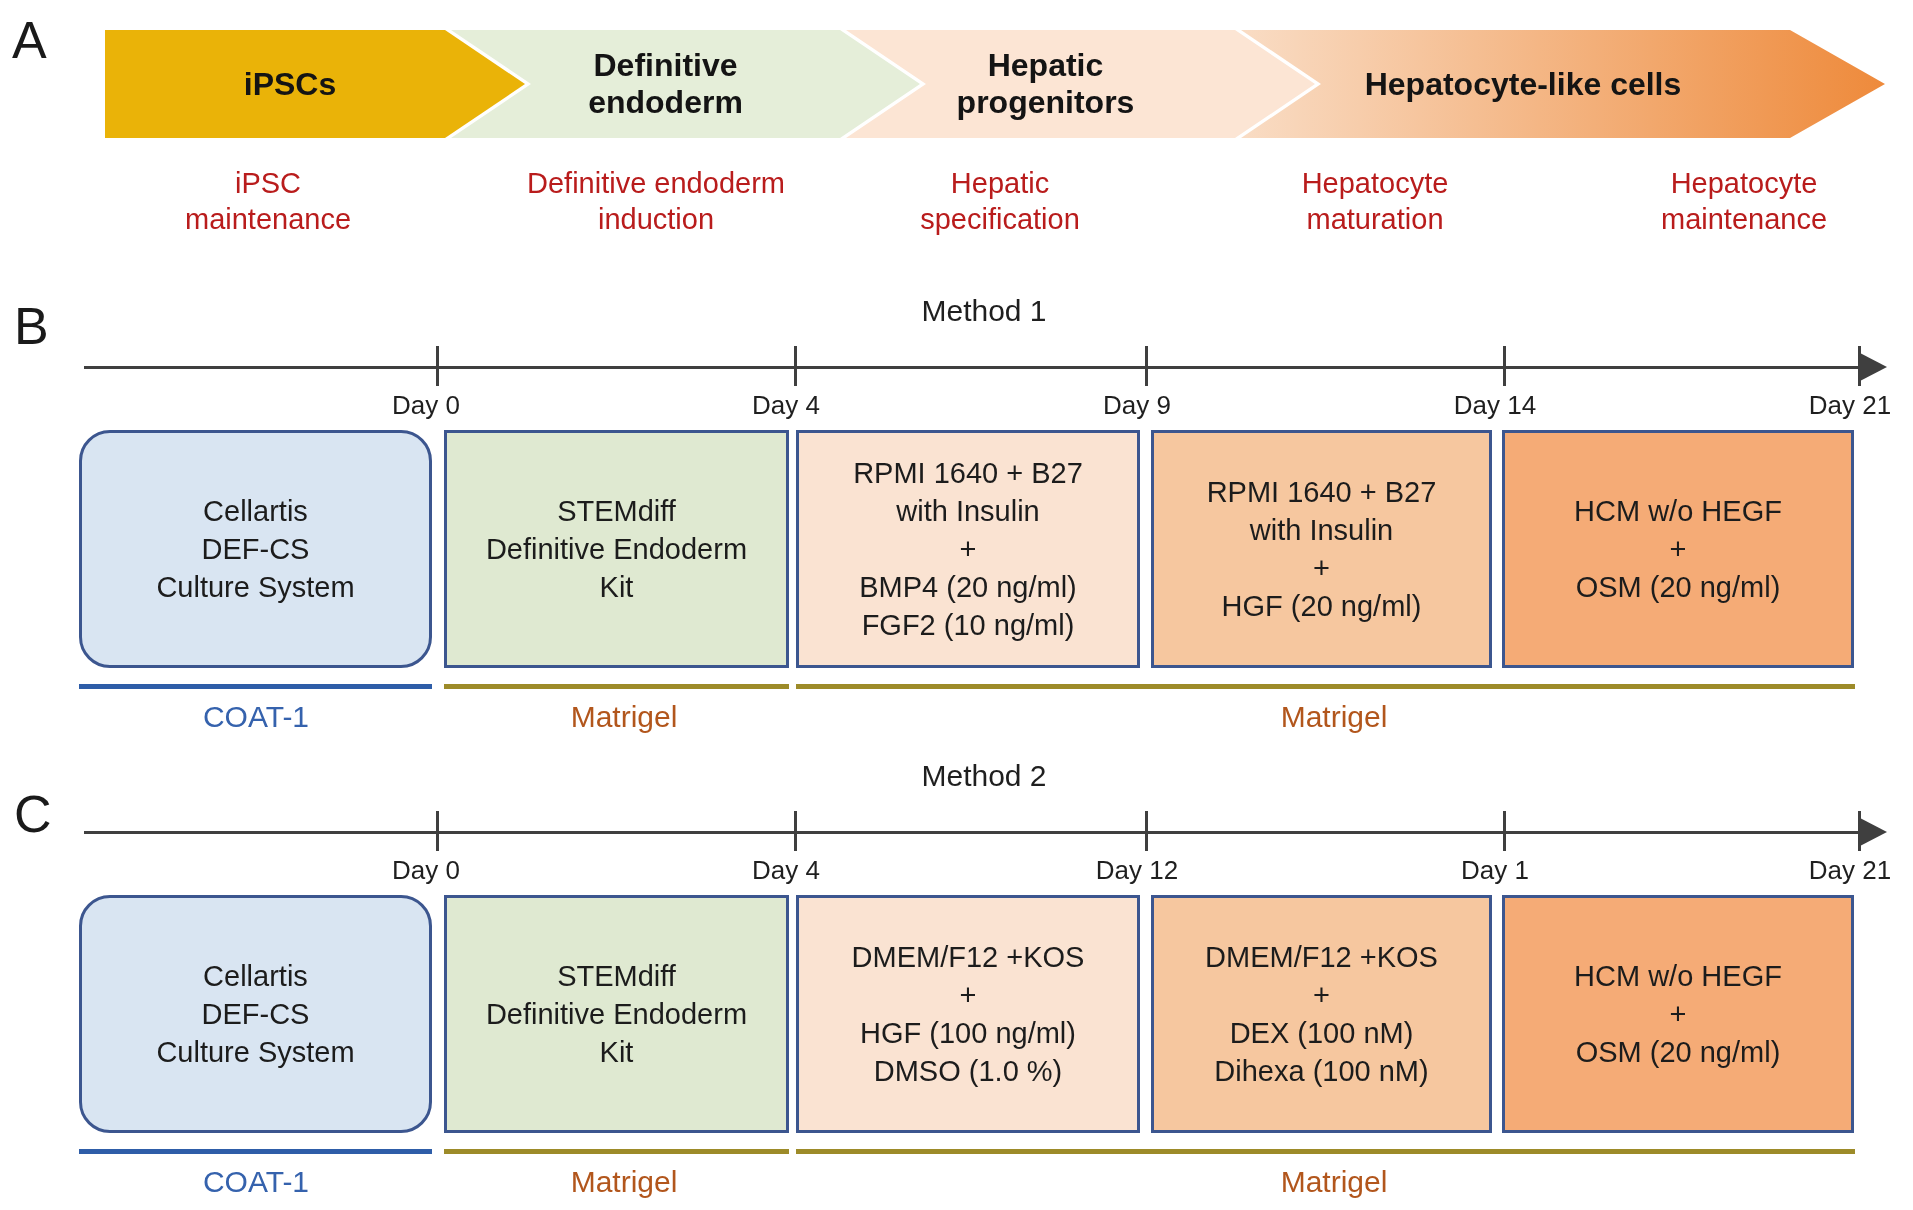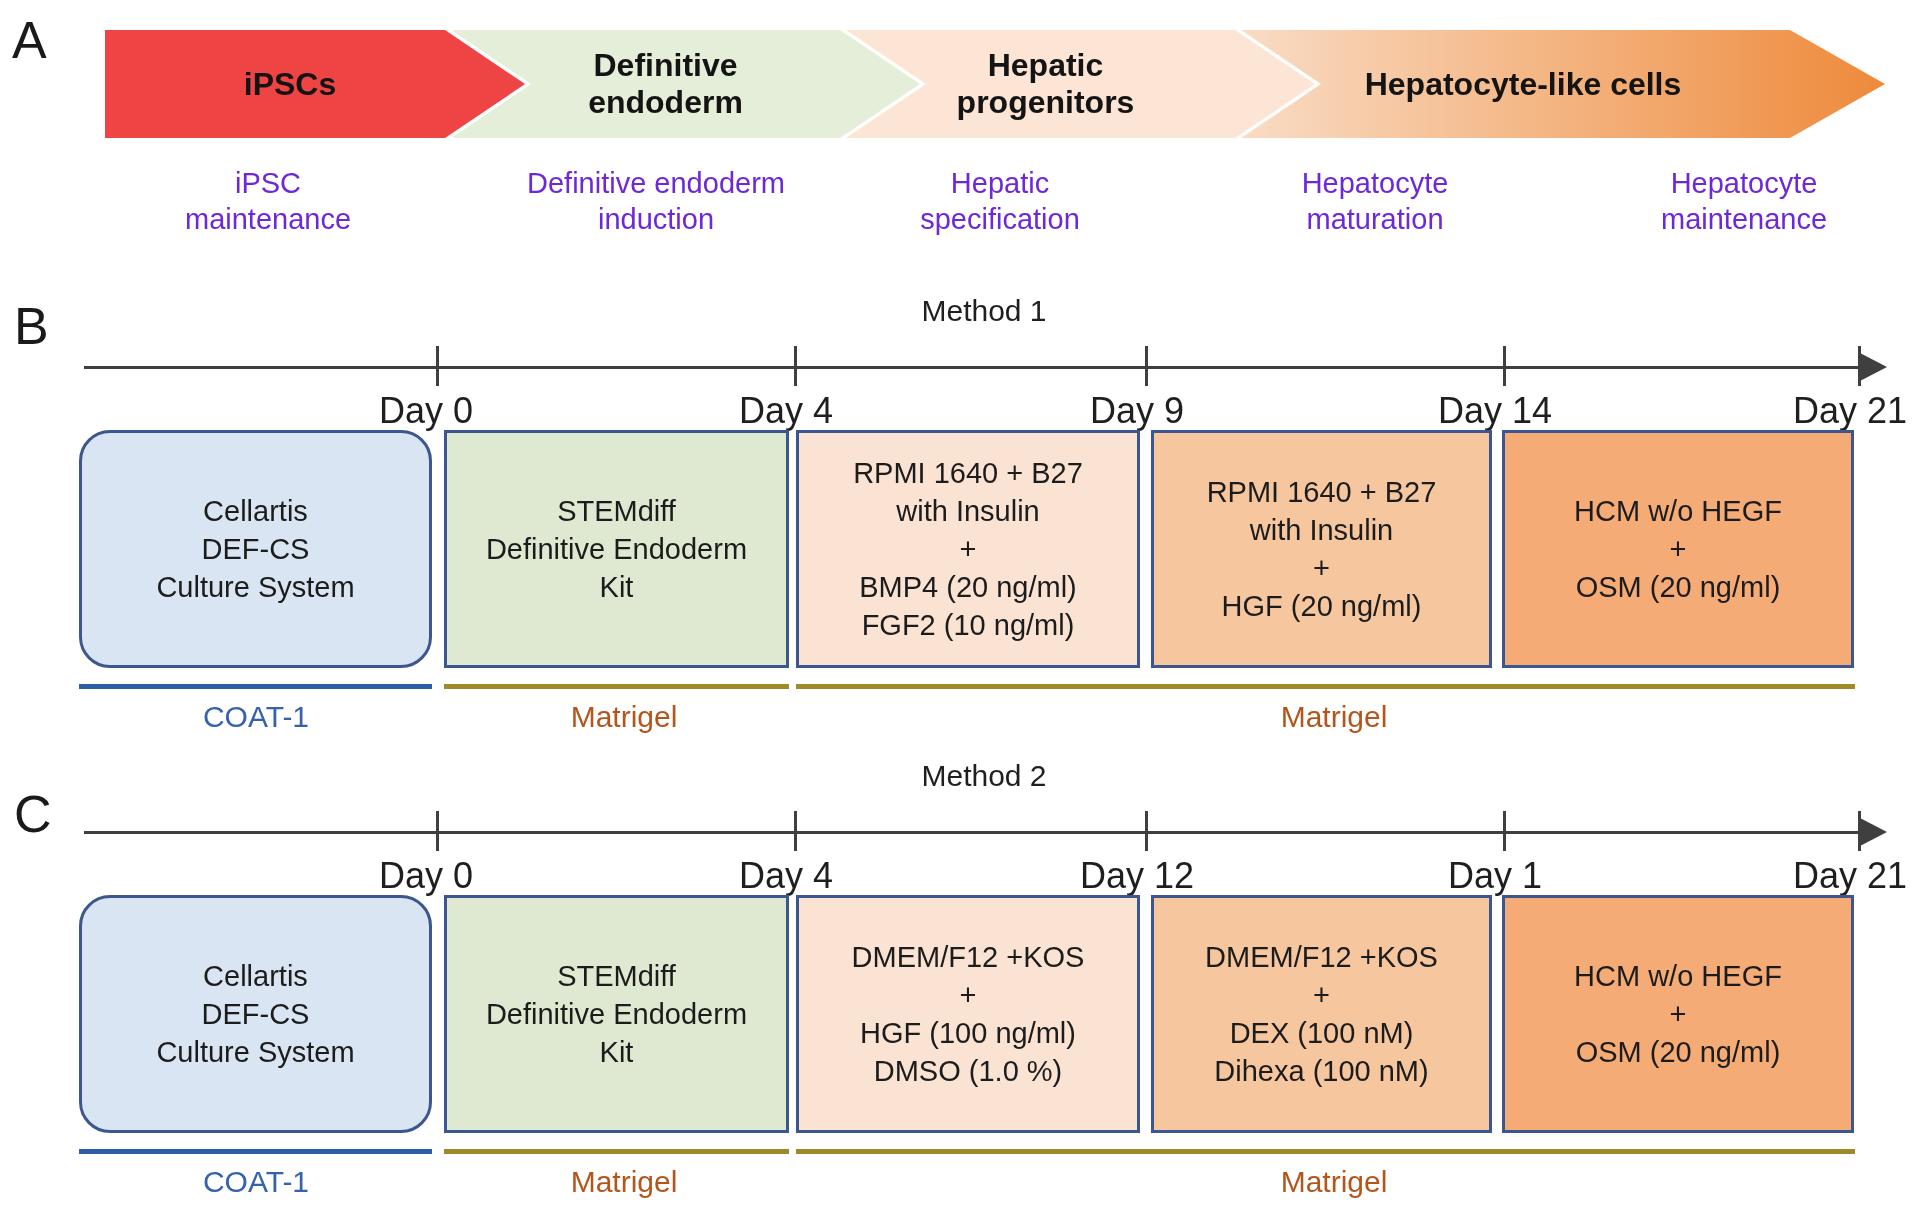--- a/index.html
+++ b/index.html
@@ -12,49 +12,49 @@
   }
   
   .arrowA{position:absolute;left:105px;top:30px;width:1780px;height:108px;}
   .seg{
     position:absolute;top:0;height:108px;display:flex;align-items:center;justify-content:center;
     box-sizing:border-box;
   }
   .seg-label{
     font-weight:700;font-size:32px;line-height:37px;color:#141414;text-align:center;white-space:pre-line;
   }
-  .seg1{left:0;width:420px;background:#ef4444;padding-right:50px;
+  .seg1{left:0;width:420px;background:#eab308;padding-right:50px;
     clip-path:polygon(0 0, calc(100% - 80px) 0, 100% 50%, calc(100% - 80px) 100%, 0 100%);}
   .seg2{left:346px;width:469px;background:#e5eed9;padding-left:80px;padding-right:120px;
     clip-path:polygon(0 0, calc(100% - 80px) 0, 100% 50%, calc(100% - 80px) 100%, 0 100%, 80px 50%);}
   .seg3{left:741px;width:469px;background:#fce5d4;padding-left:80px;padding-right:150px;
     clip-path:polygon(0 0, calc(100% - 80px) 0, 100% 50%, calc(100% - 80px) 100%, 0 100%, 80px 50%);}
   .seg4{left:1136px;width:644px;background:linear-gradient(to right,#f9dcc4,#ee8a3b);
     padding-left:80px;padding-right:160px;
     clip-path:polygon(0 0, calc(100% - 95px) 0, 100% 50%, calc(100% - 95px) 100%, 0 100%, 80px 50%);}
   .phase{
     position:absolute;top:165px;transform:translateX(-50%);
-    font-size:29px;line-height:36px;color:#6d28d9;text-align:center;white-space:pre-line;
+    font-size:29px;line-height:36px;color:#b91c1c;text-align:center;white-space:pre-line;
   }
   
   .tl-panel{position:absolute;left:74px;width:1823px;height:460px;}
   .tl-title{
     position:absolute;top:14px;left:910px;transform:translateX(-50%);
     font-size:30px;color:#1f1f1f;
   }
   .tl-line{position:absolute;left:10px;top:86px;width:1780px;height:3px;background:#3f3f3f;}
   .tl-arrowhead{
     position:absolute;left:1786px;top:73px;width:0;height:0;
     border-left:27px solid #3f3f3f;border-top:14px solid transparent;border-bottom:14px solid transparent;
   }
   .tick{position:absolute;top:66px;width:3px;height:40px;background:#3f3f3f;}
   .t1{left:362px;} .t2{left:720px;} .t3{left:1071px;} .t4{left:1429px;} .t5{left:1784px;}
   .day{
     position:absolute;top:110px;transform:translateX(-50%);
-    font-size:36px;color:#1f1f1f;white-space:nowrap;
+    font-size:26px;color:#1f1f1f;white-space:nowrap;
   }
   .d1{left:352px;} .d2{left:712px;} .d3{left:1063px;} .d4{left:1421px;} .d5{left:1776px;}
   .mbox{
     position:absolute;top:150px;height:238px;box-sizing:border-box;
     border:3px solid #3c568f;display:flex;align-items:center;justify-content:center;
   }
   .mbox-text{
     font-size:29px;line-height:38px;color:#1c1c1c;text-align:center;white-space:pre-line;
   }
   .b1{left:5px;width:353px;background:#d9e5f2;border-radius:31px;}

